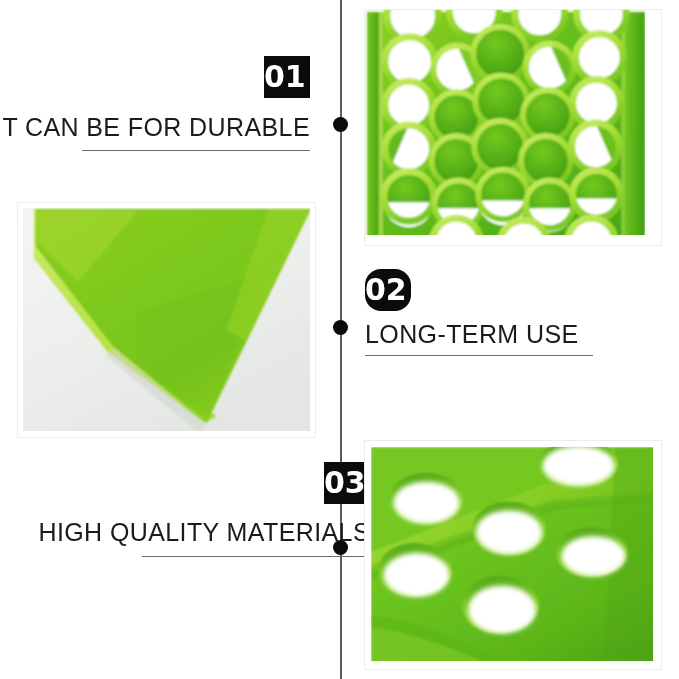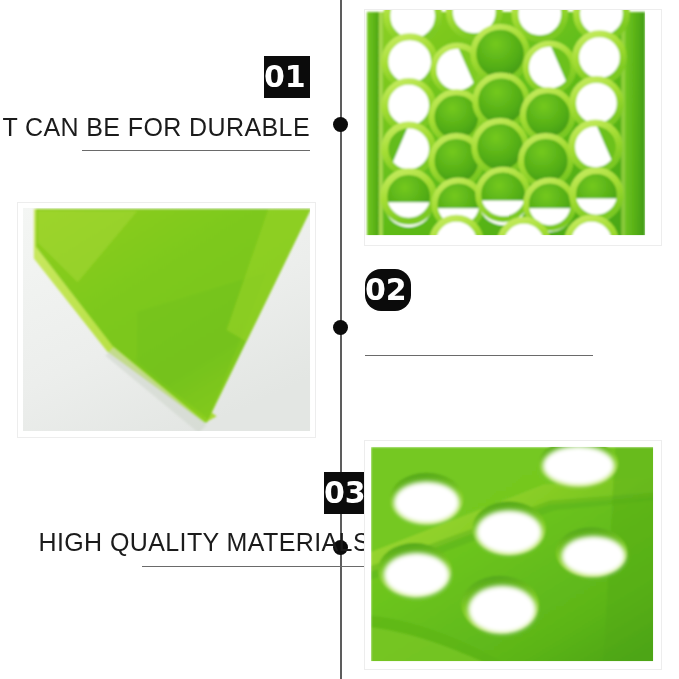--- a/index.html
+++ b/index.html
@@ -79,21 +79,21 @@
   .f1 .feature-title { right: 30px; top: 113px; }
   .f1 .rule { right: 30px; top: 150px; width: 228px; }
 
   
   .f2 { left: 340px; top: 250px; width: 339px; height: 140px; }
   .f2 .badge { left: 25px; top: 19px; border-radius: 16px; }
   .f2 .feature-title { left: 25px; top: 70px; }
   .f2 .rule { left: 25px; top: 105px; width: 228px; }
 
   
-  .f3 { left: 0; top: 450px; width: 400px; height: 140px; text-decoration: underline; }
+  .f3 { left: 0; top: 440px; width: 400px; height: 140px; text-decoration: underline; }
   .f3 .badge { right: 30px; top: 22px; }
   .f3 .feature-title { right: 30px; top: 78px; }
   .f3 .rule { right: 30px; top: 116px; width: 228px; }
 
   
   .photo {
     position: absolute;
     overflow: hidden;
     background: #ffffff;
     border: 1px solid #ededed;
@@ -119,20 +119,21 @@
   <div class="timeline-dot dot-3"></div>
 
   <div class="feature f1">
     <div class="badge">01</div>
     <div class="feature-title">IT CAN BE FOR DURABLE</div>
     <div class="rule"></div>
   </div>
 
   <div class="feature f2">
     <div class="badge">02</div>
+    <div class="feature-title">LONG-TERM USE</div>
     <div class="rule"></div>
   </div>
 
   <div class="feature f3">
     <div class="badge">03</div>
     <div class="feature-title">HIGH QUALITY MATERIALS</div>
     <div class="rule"></div>
   </div>
 
   <div class="photo photo-rack-grid">

